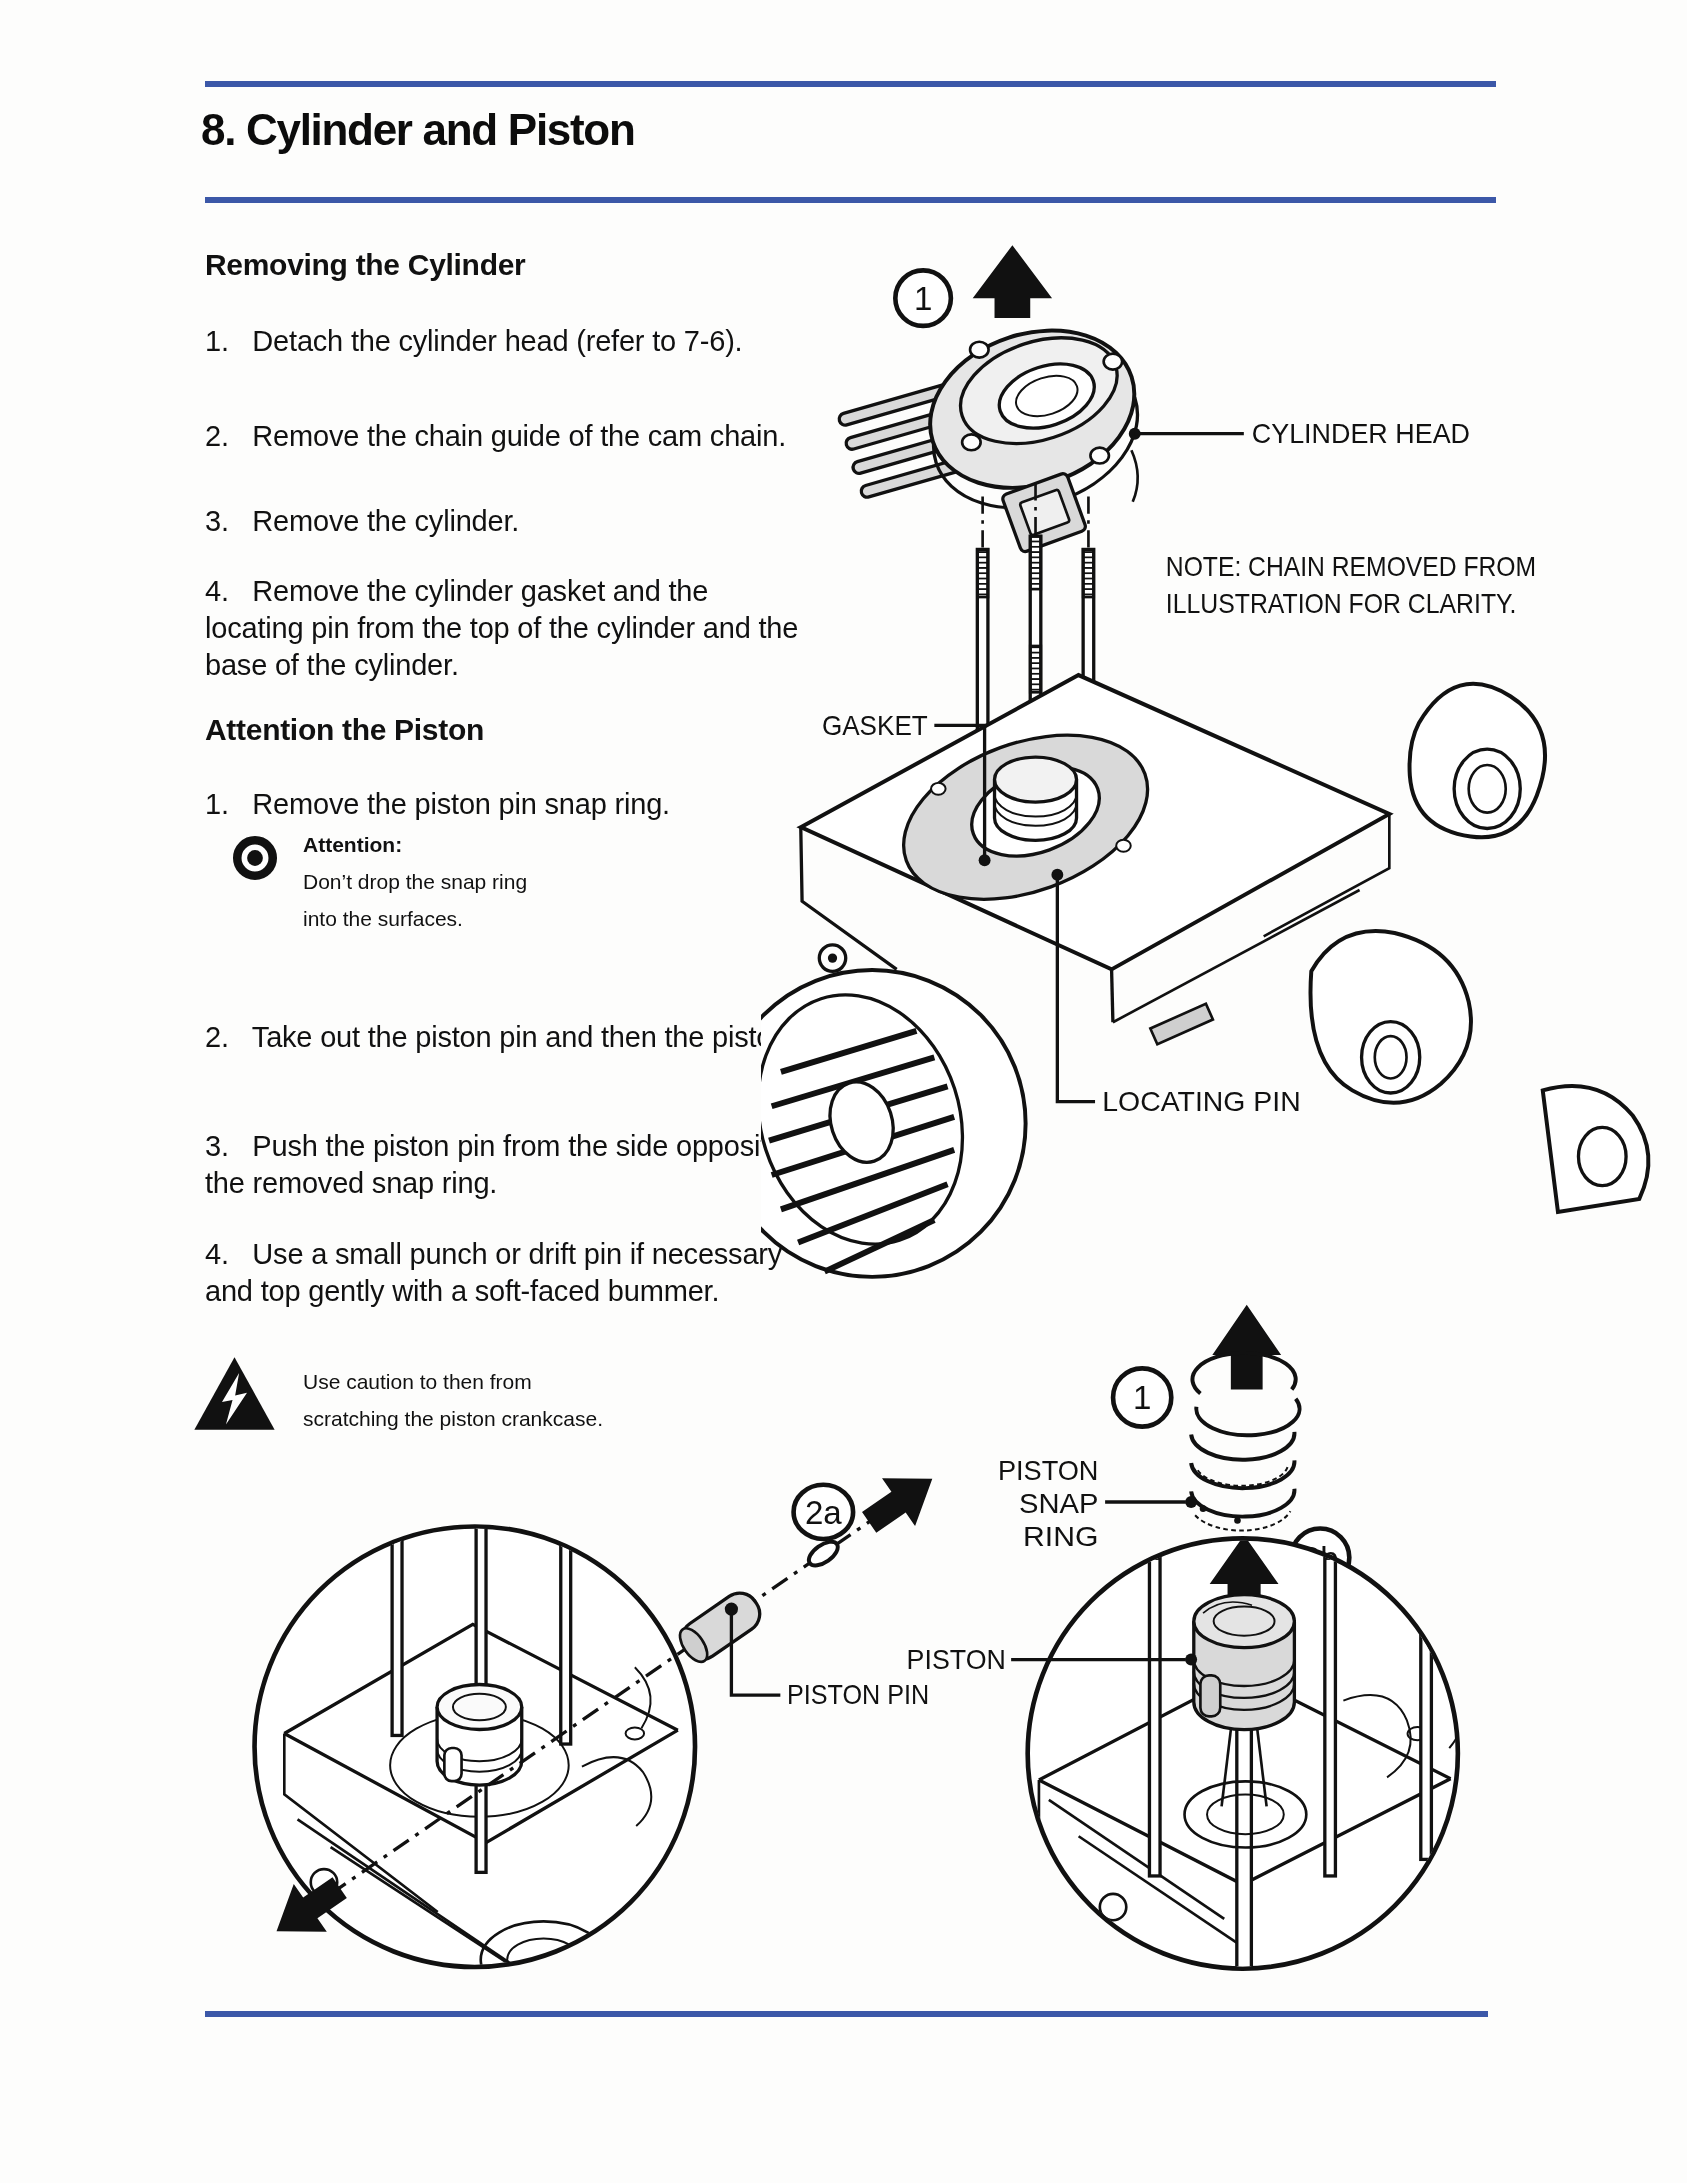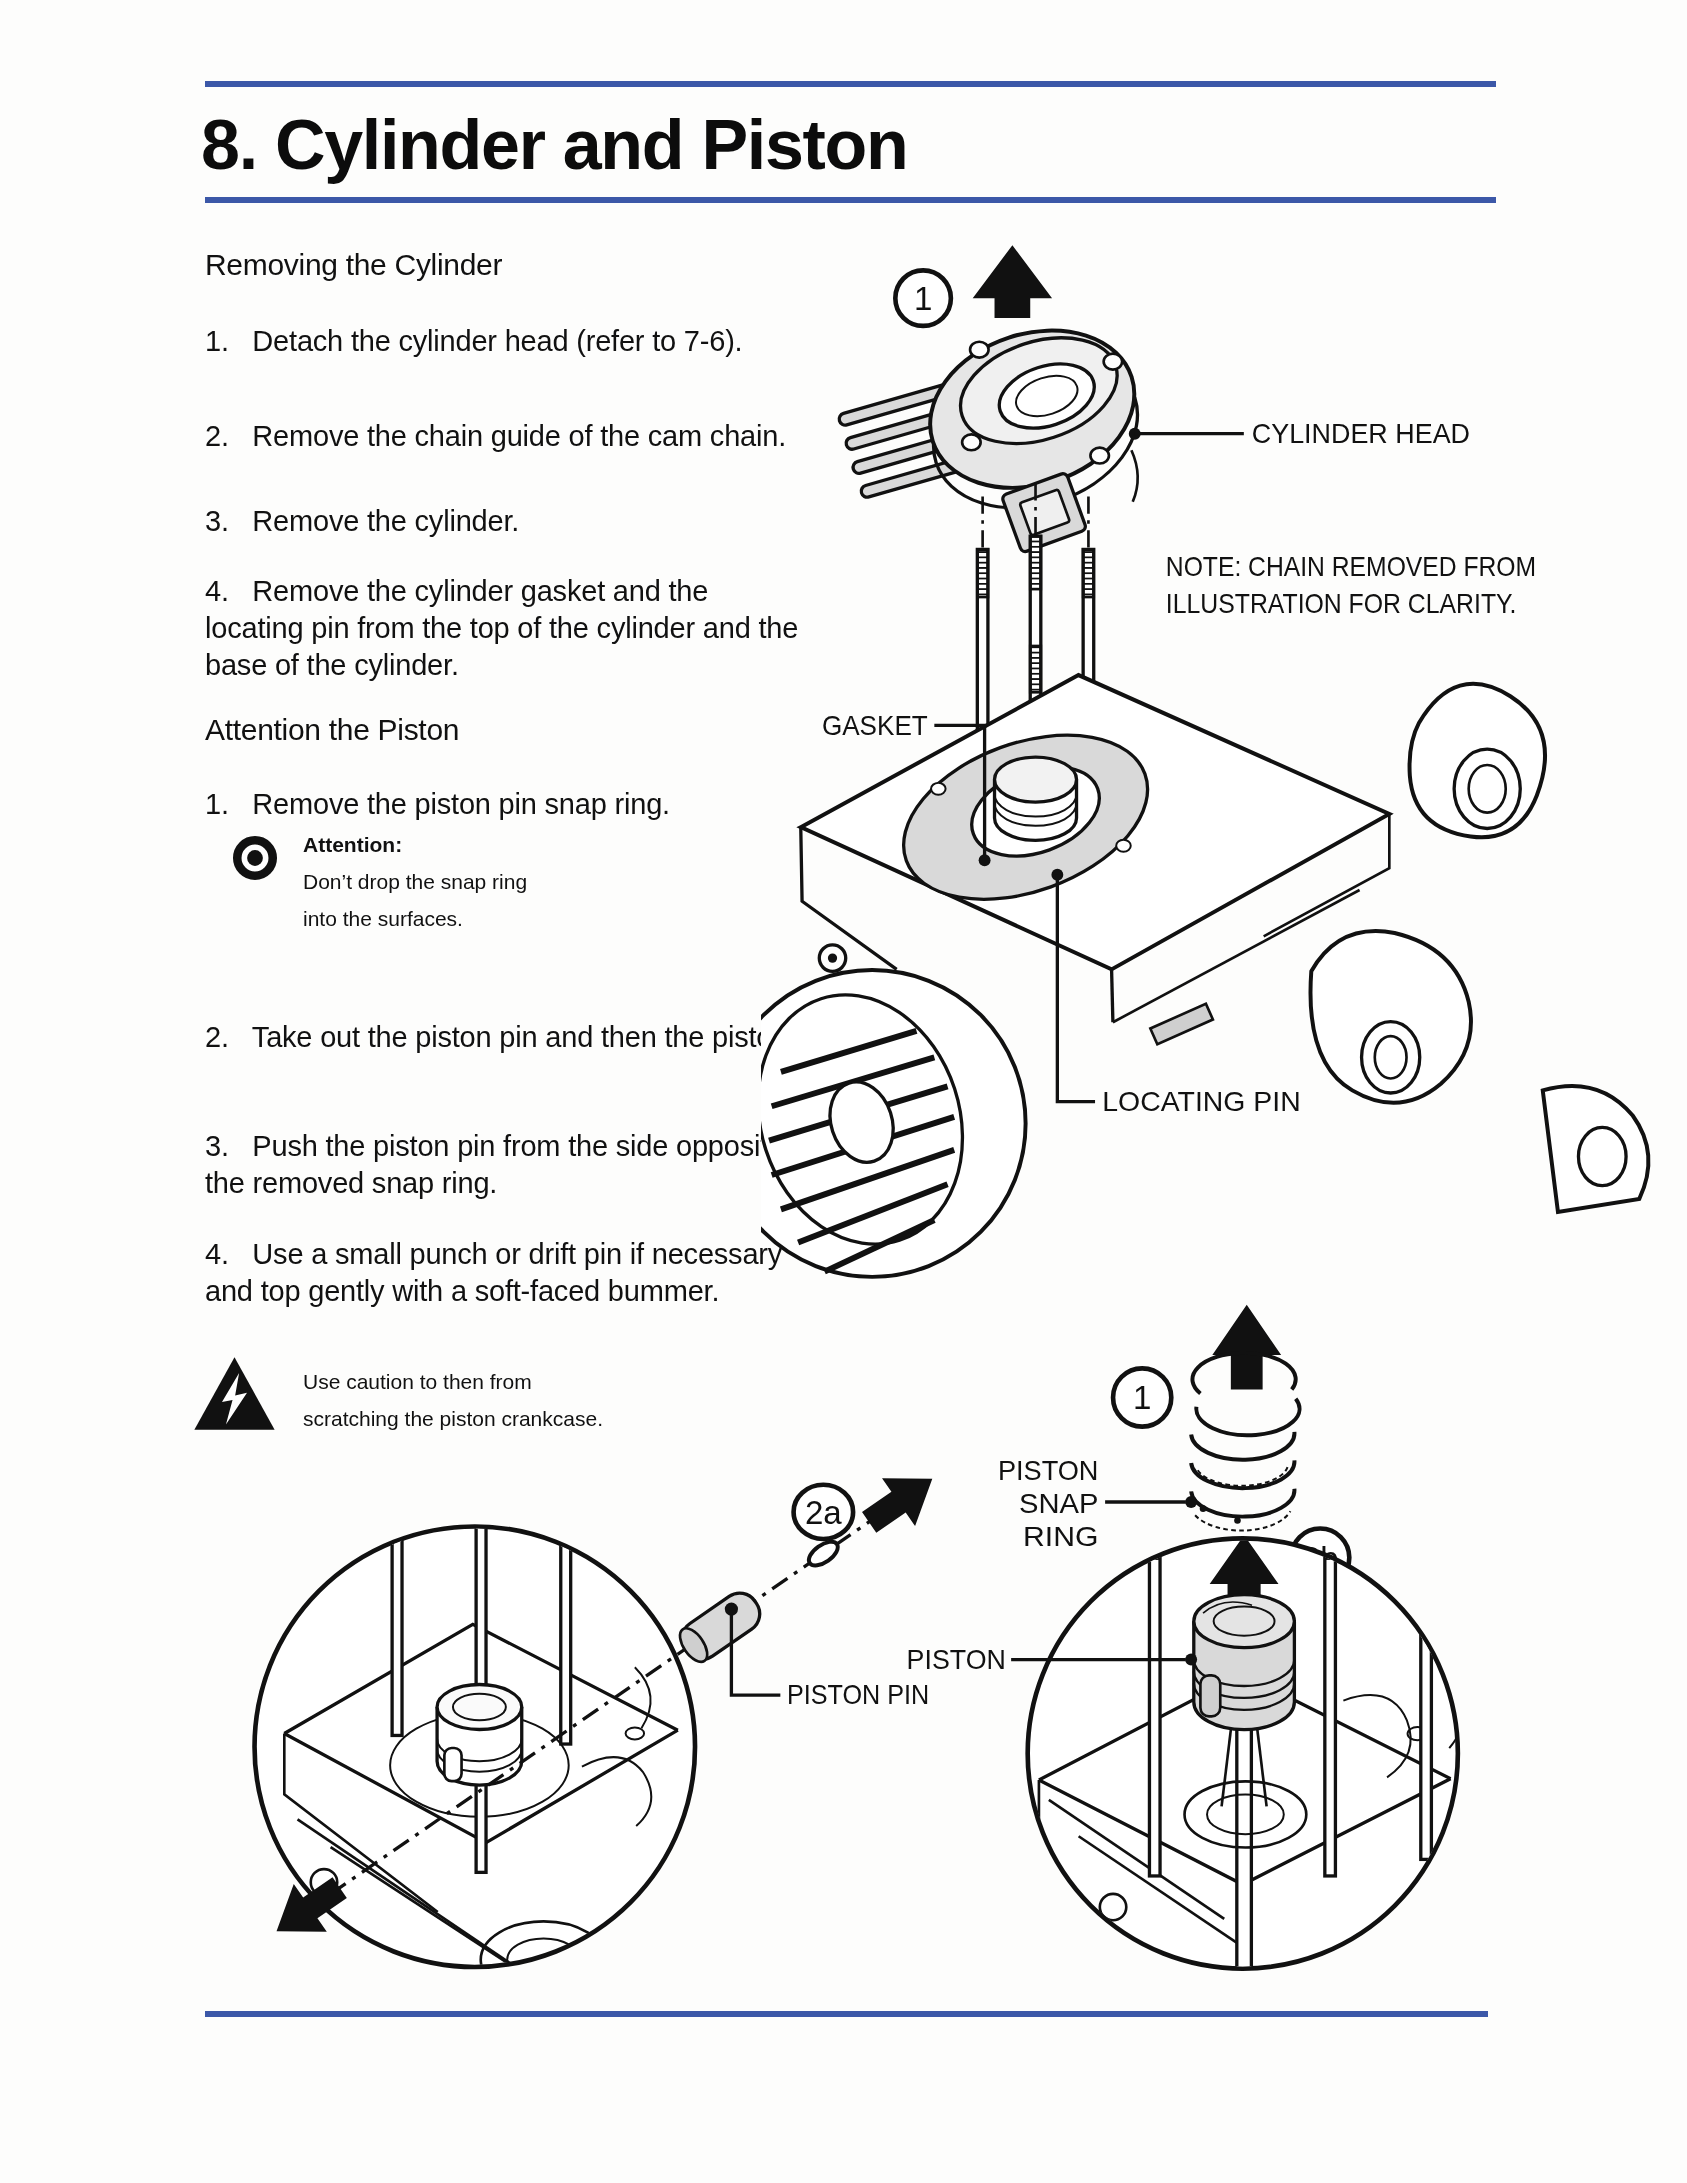--- a/index.html
+++ b/index.html
@@ -2,25 +2,25 @@
 <html style="font-size:10.6px"><head>
 <meta charset="utf-8">
 <style>
   html,body{margin:0;padding:0;}
   body{
     width:1687px;height:2183px;position:relative;background:#fdfdfc;
     font-family:"Liberation Sans",sans-serif;color:#111;overflow:hidden;
   }
   .rule{position:absolute;left:205px;width:1291px;height:6px;background:#3c58a8;}
   #page-title{
-    position:absolute;left:201px;top:105px;font-size:70px;font-weight:bold;
+    position:absolute;left:201px;top:105px;font-size:44px;font-weight:bold;
     letter-spacing:-1.3px;white-space:nowrap;color:#0c0c0c;
   }
   .col{position:absolute;left:205px;width:599px;}
-  .h{font-size:30px;font-weight:normal;letter-spacing:-0.3px;}
+  .h{font-size:30px;font-weight:bold;letter-spacing:-0.3px;}
   .p{font-size:29px;line-height:37px;letter-spacing:-0.2px;}
   .note-row{position:absolute;}
   .att-text,.caut-text{position:absolute;left:303px;font-size:21px;line-height:37px;}
   .att-text .b{font-weight:bold;}
   svg text{font-family:"Liberation Sans",sans-serif;fill:#111;}
   .figlabel{font-size:41px;letter-spacing:0px;}
   .badge-t{font-size:50px;}
 </style>
 </head>
 <body>

